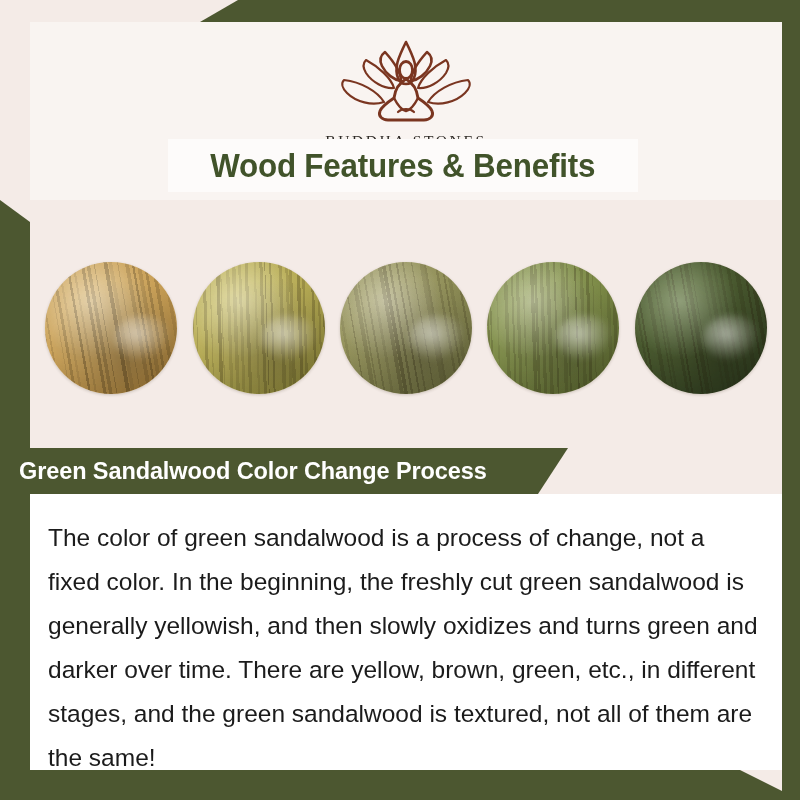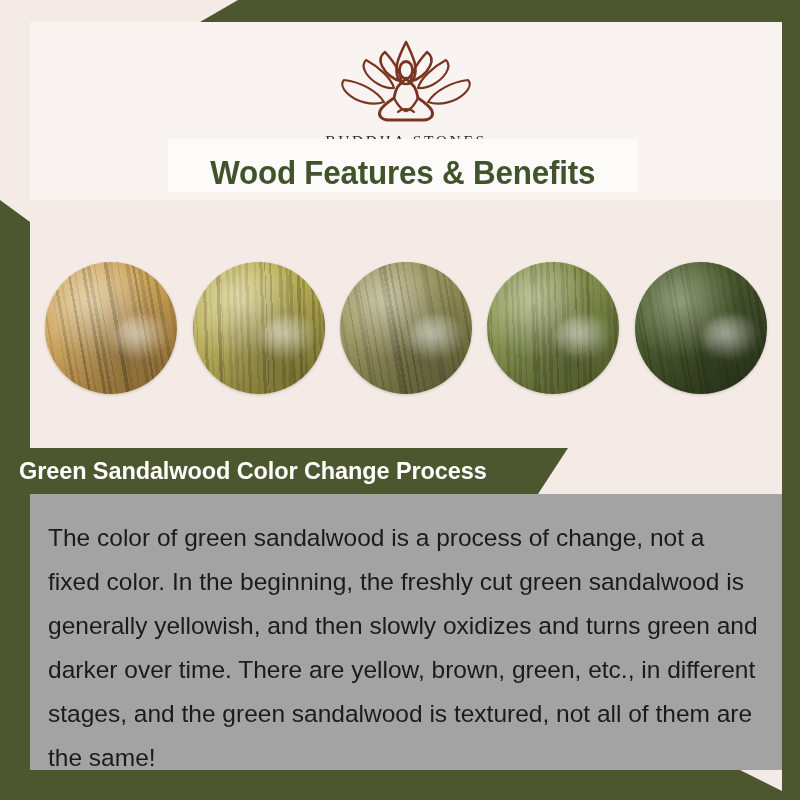--- a/index.html
+++ b/index.html
@@ -43,21 +43,21 @@
     margin-top:4px;
     font-family:"Liberation Serif","DejaVu Serif",serif;
     font-size:15.5px;letter-spacing:2.6px;color:#2f2b27;
     font-weight:400;
   }
 
   
   .title-band{
     position:absolute;left:168px;top:139px;width:470px;height:53px;
     background:#fdfbfa;
-    display:flex;align-items:flex-end;justify-content:center;
+    display:flex;align-items:center;justify-content:center;
   }
   .title-text{
     font-family:"Liberation Sans","DejaVu Sans",sans-serif;
     font-weight:bold;font-size:33px;color:#41532a;
     letter-spacing:-0.2px;
     transform:scaleX(.95);transform-origin:center;
     white-space:nowrap;
   }
 
   
@@ -95,21 +95,21 @@
     display:flex;align-items:center;
   }
   .section-banner .label{
     margin-left:19px;color:#ffffff;font-weight:bold;font-size:23.5px;
     letter-spacing:-0.1px;white-space:nowrap;
   }
 
   
   .body-card{
     position:absolute;left:30px;top:494px;width:752px;height:276px;
-    background:#a3a3a3;
+    background:#ffffff;
   }
   .body-copy{
     position:absolute;left:18px;top:22px;width:714px;
     font-size:24.5px;line-height:44px;color:#1b1b1b;
     font-weight:400;
   }
 </style>
 </head>
 <body>
 

